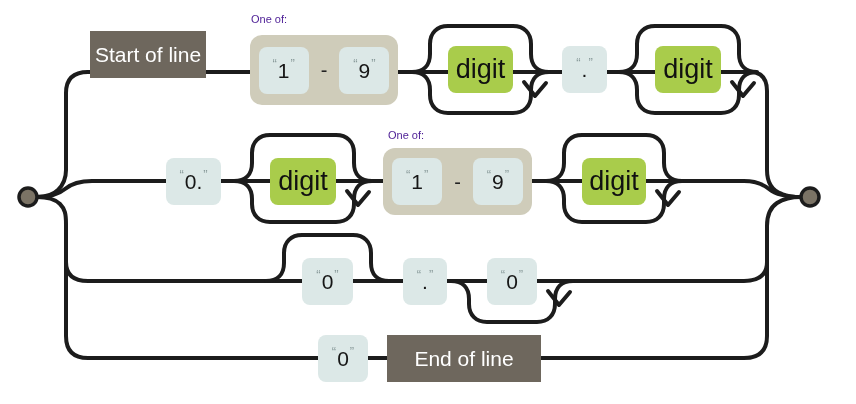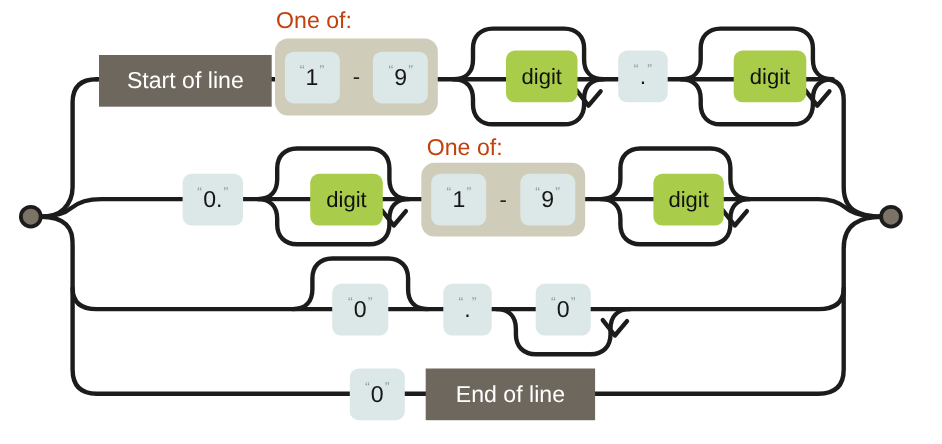--- a/index.html
+++ b/index.html
@@ -10,29 +10,29 @@
   #tracks{position:absolute;left:0;top:0;z-index:1;}
   .box{
     position:absolute;z-index:2;display:flex;align-items:center;justify-content:center;
     box-sizing:border-box;line-height:1;
   }
   .lit{background:#dce8e7;border-radius:8px;}
   .ch{font-size:21px;color:#161616;}
   .q{font-size:13px;color:#8b9c9c;transform:translateY(-7px);}
   .q.open{margin-right:1px;}
   .q.close{margin-left:1px;}
-  .rule{background:#a9cc4b;border-radius:8px;font-size:20px;color:#111;margin-left:12px;}
+  .rule{background:#a9cc4b;border-radius:8px;font-size:27px;color:#111;}
   .anchor{background:#6e675d;color:#ffffff;font-size:21px;}
   .group{background:#cfccba;border-radius:12px;gap:12px;}
   .glit{
     width:50px;height:47px;display:flex;align-items:center;justify-content:center;
     background:#dce8e7;border-radius:8px;line-height:1;
   }
   .dash{font-size:20px;color:#222;}
-  .onelabel{position:absolute;z-index:2;font-size:21px;color:#c2410c;line-height:20px;}
+  .onelabel{position:absolute;z-index:2;font-size:11px;color:#4c1d95;line-height:20px;}
 </style>
 </head>
 <body>
 
 <div id="stage">
 
   <svg id="tracks" width="856" height="404" viewBox="0 0 856 404" fill="none" stroke="#1c1c1c" stroke-width="4" stroke-linecap="round" stroke-linejoin="round">
 
     <path d="M 37 197 C 46 197 53 195 58 190 C 63 185 66 178 66 170 L 66 93 Q 66 72 88 72"></path>
     <path d="M 88 72 L 750 72 Q 767 72 767 91 L 767 170 C 767 184 773 191 782 194 C 790 197 796 197 801 197"></path>
@@ -57,21 +57,21 @@
 
     <path d="M 266 281 C 278 281 284 274 284 263 L 284 253 C 284 242 291 235 302 235 L 353 235 C 364 235 371 242 371 253 L 371 263 C 371 274 377 281 389 281"></path>
 
     <path d="M 451 281 C 463 281 469 288 469 299 L 469 304 C 469 315 476 322 487 322 L 537 322 C 548 322 555 315 555 304 L 555 299 C 555 288 561 281 573 281"></path>
     <path d="M 548 291 L 559 305 L 570 292"></path>
 
     <circle cx="28" cy="197" r="9" fill="#7b7365" stroke-width="3.5"></circle>
     <circle cx="810" cy="197" r="9" fill="#7b7365" stroke-width="3.5"></circle>
   </svg>
 
-  <div class="box anchor" style="left:90px;top:50px;width:157px;height:47px;">Start of line</div>
+  <div class="box anchor" style="left:90px;top:31px;width:116px;height:47px;">Start of line</div>
 
   <div class="onelabel" style="left:251px;top:9px;">One of:</div>
   <div class="box group" style="left:250px;top:35px;width:148px;height:70px;">
     <div class="glit">
       <span class="q open">“</span>
         <span class="ch">1</span>
         <span class="q close">”</span>
     </div>
     <span class="dash">-</span>
     <div class="glit">

